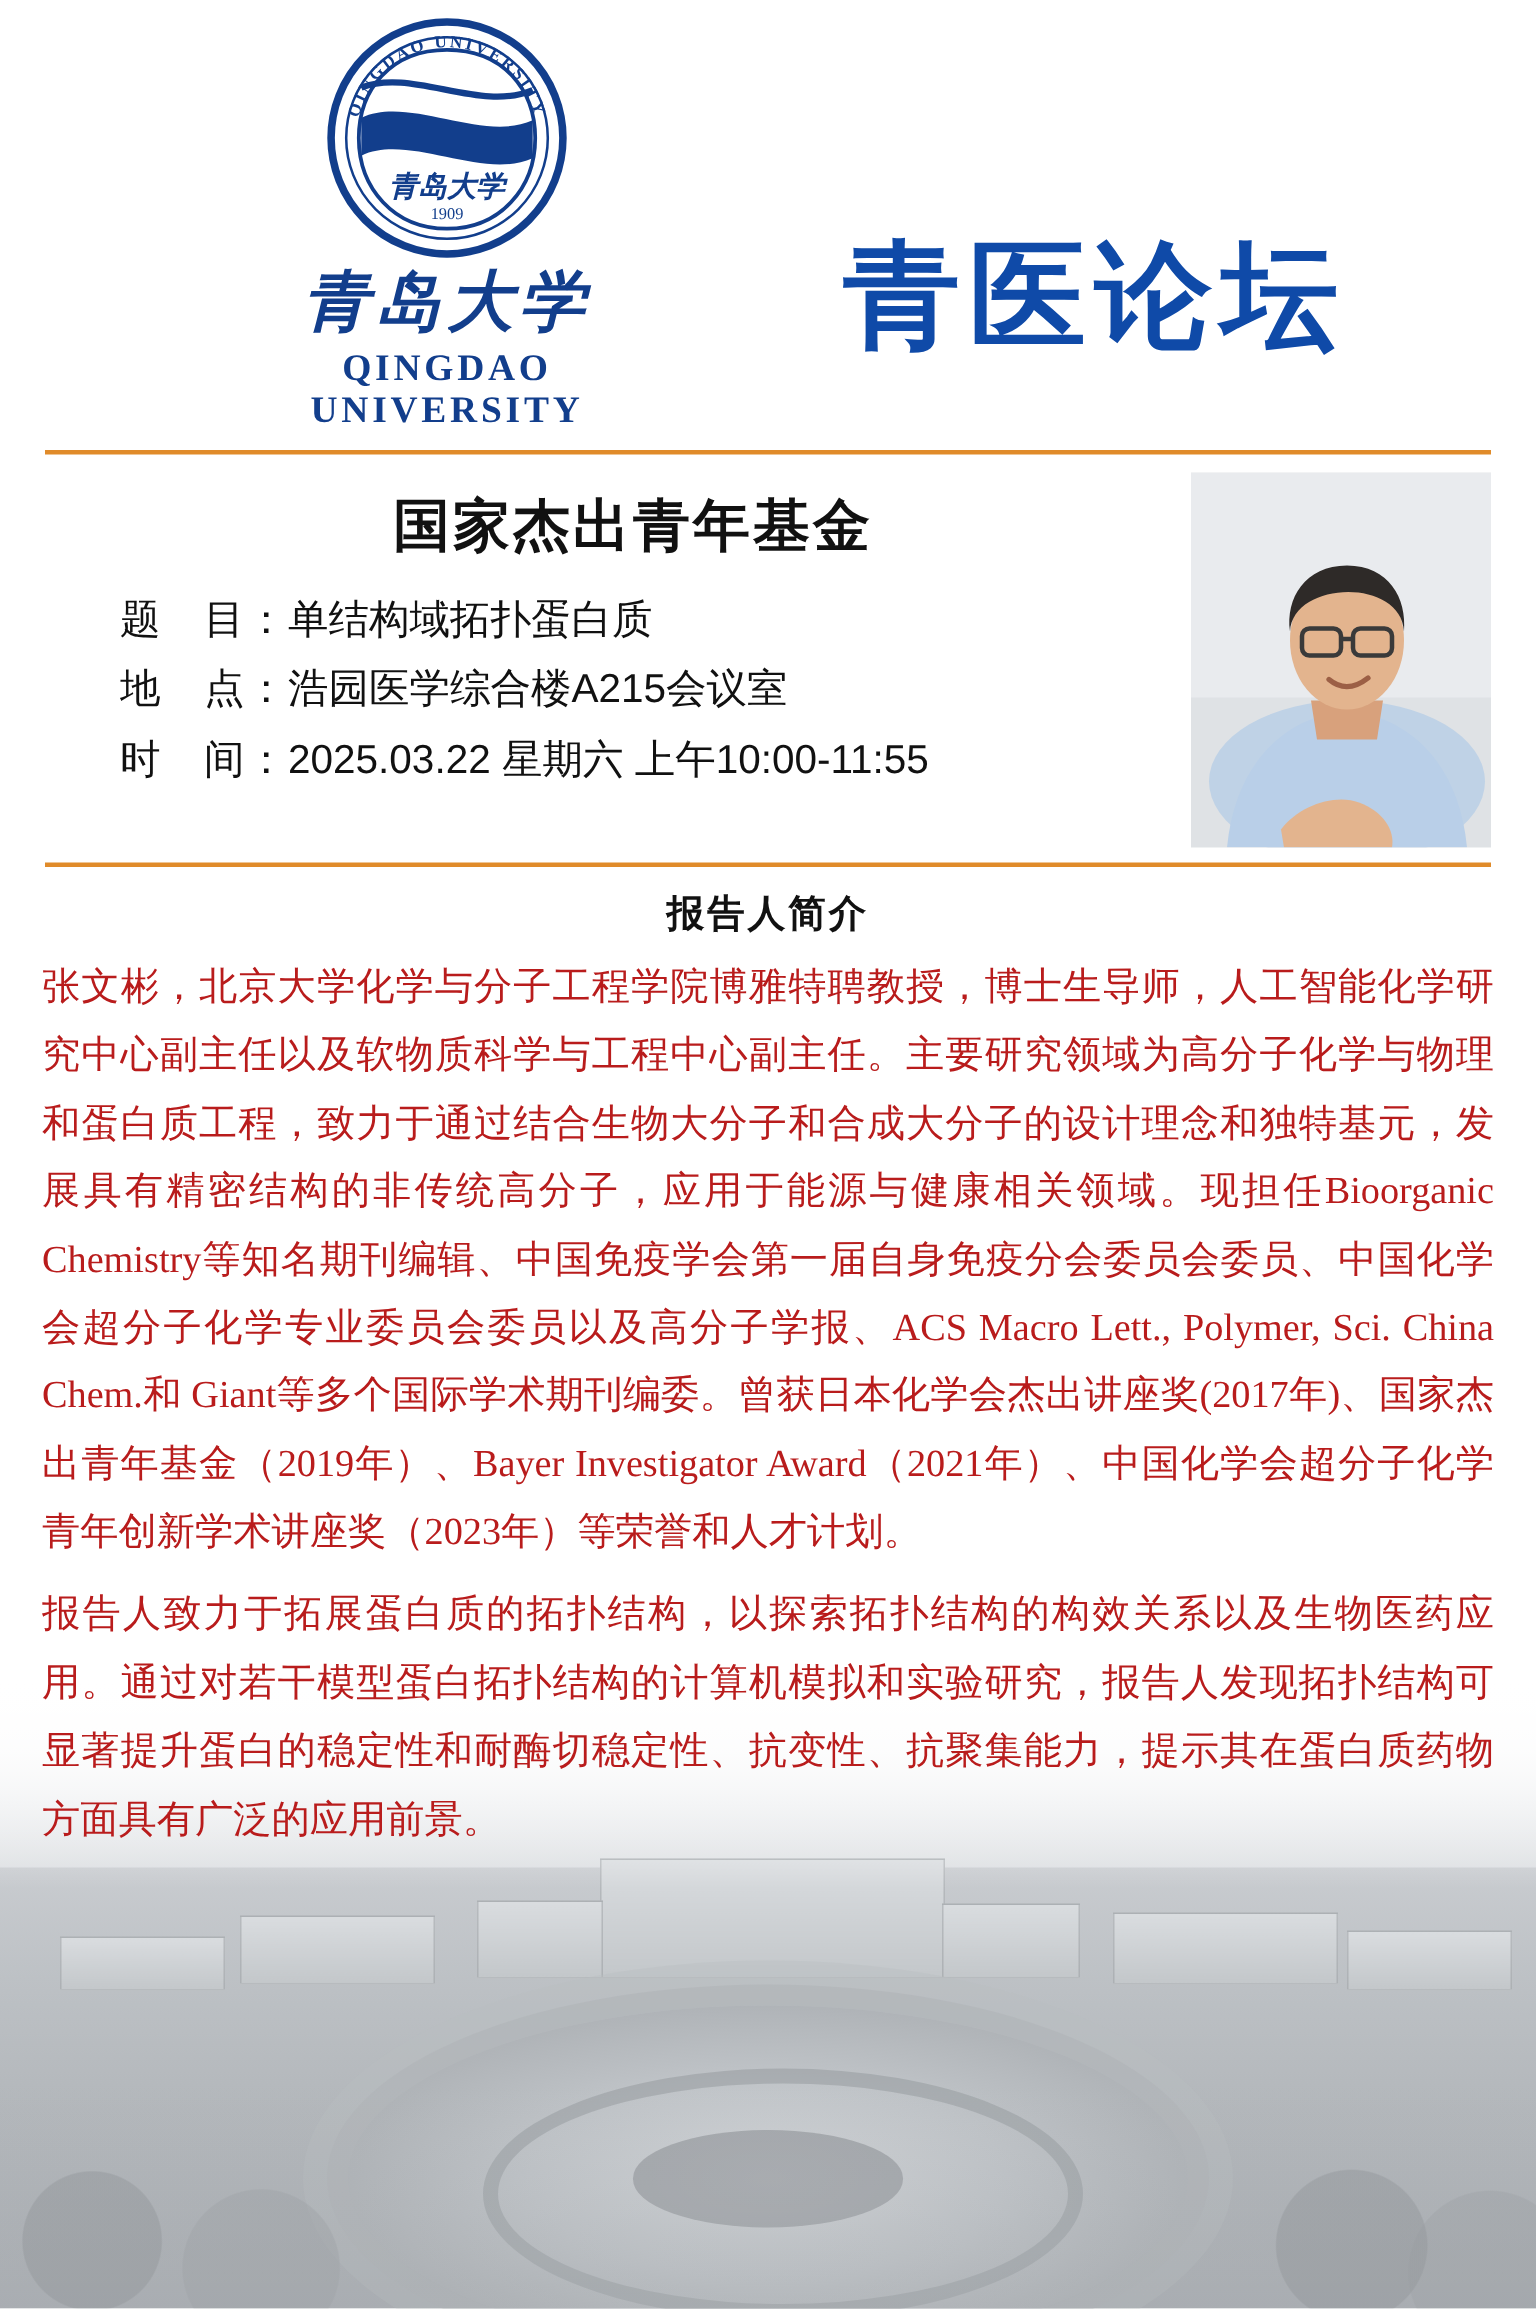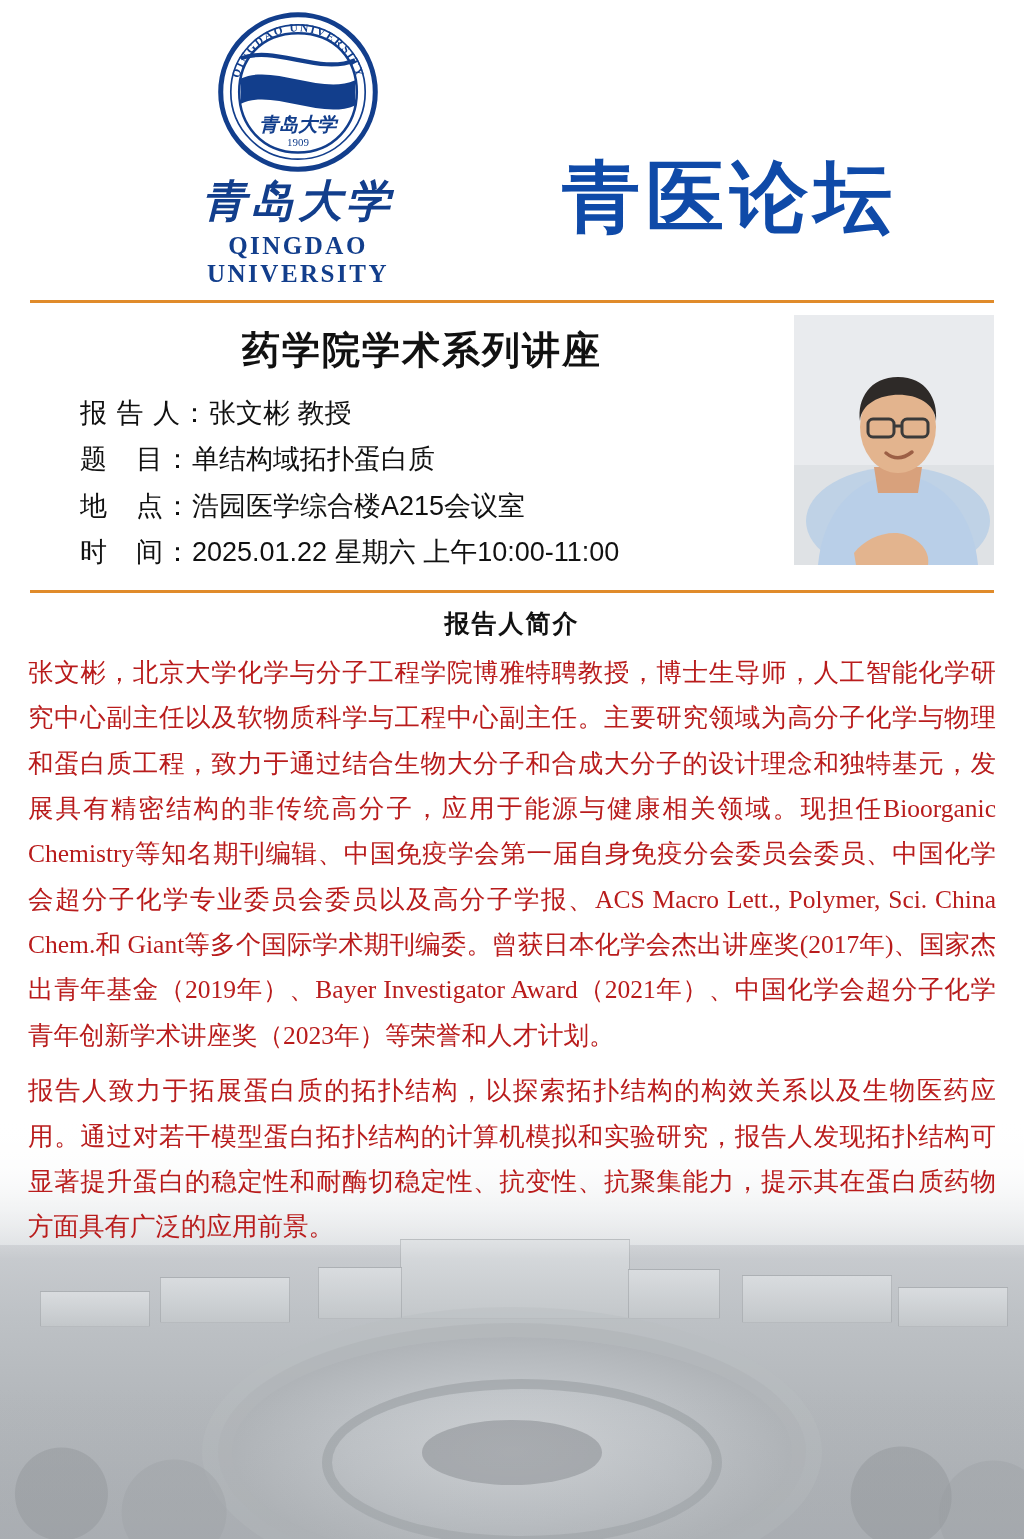--- a/index.html
+++ b/index.html
@@ -248,34 +248,31 @@
       <div class="cn-name">青岛大学</div>
       <div class="en-name">QINGDAO UNIVERSITY</div>
     </div>
 
     <div class="forum-title">青医论坛</div>
   </div>
 
   <div class="rule"></div>
 
   <div class="info-band">
-    <div class="info-title">药学院学术系列讲座</div>
+    <div class="info-title">国家杰出青年基金</div>
 
     <div class="info-list">
-      <div class="info-row">
-        <span class="info-label">报 告 人：</span><span>张文彬 教授</span>
-      </div>
       <div class="info-row">
         <span class="info-label">题　目：</span><span>单结构域拓扑蛋白质</span>
       </div>
       <div class="info-row">
         <span class="info-label">地　点：</span><span>浩园医学综合楼A215会议室</span>
       </div>
       <div class="info-row">
-        <span class="info-label">时　间：</span><span>2025.01.22  星期六  上午10:00-11:00</span>
+        <span class="info-label">时　间：</span><span>2025.03.22  星期六  上午10:00-11:55</span>
       </div>
     </div>
 
     <div class="portrait">
       <svg viewBox="0 0 200 250">
         <rect x="0" y="0" width="200" height="250" fill="#e9ebee"></rect>
         <rect x="0" y="150" width="200" height="100" fill="#dfe2e5"></rect>
         <ellipse cx="104" cy="206" rx="92" ry="54" fill="#bfd2e6"></ellipse>
         <path d="M24 250 C 30 186, 72 160, 104 160 C 136 160, 178 186, 184 250 Z" fill="#b9cfe8"></path>
         <path d="M80 152 L128 152 L124 178 L84 178 Z" fill="#d8a17c"></path>

